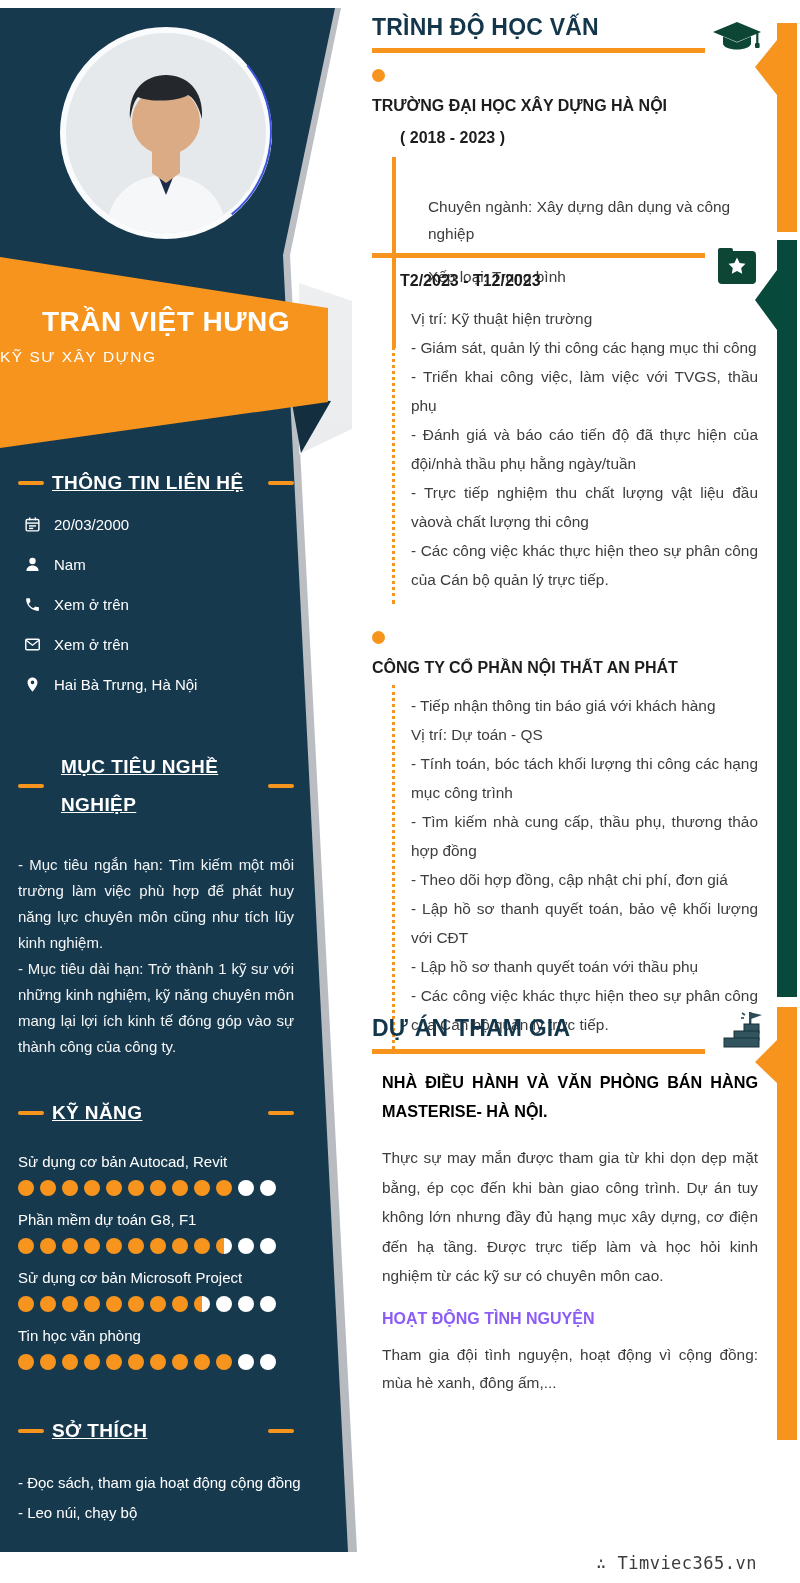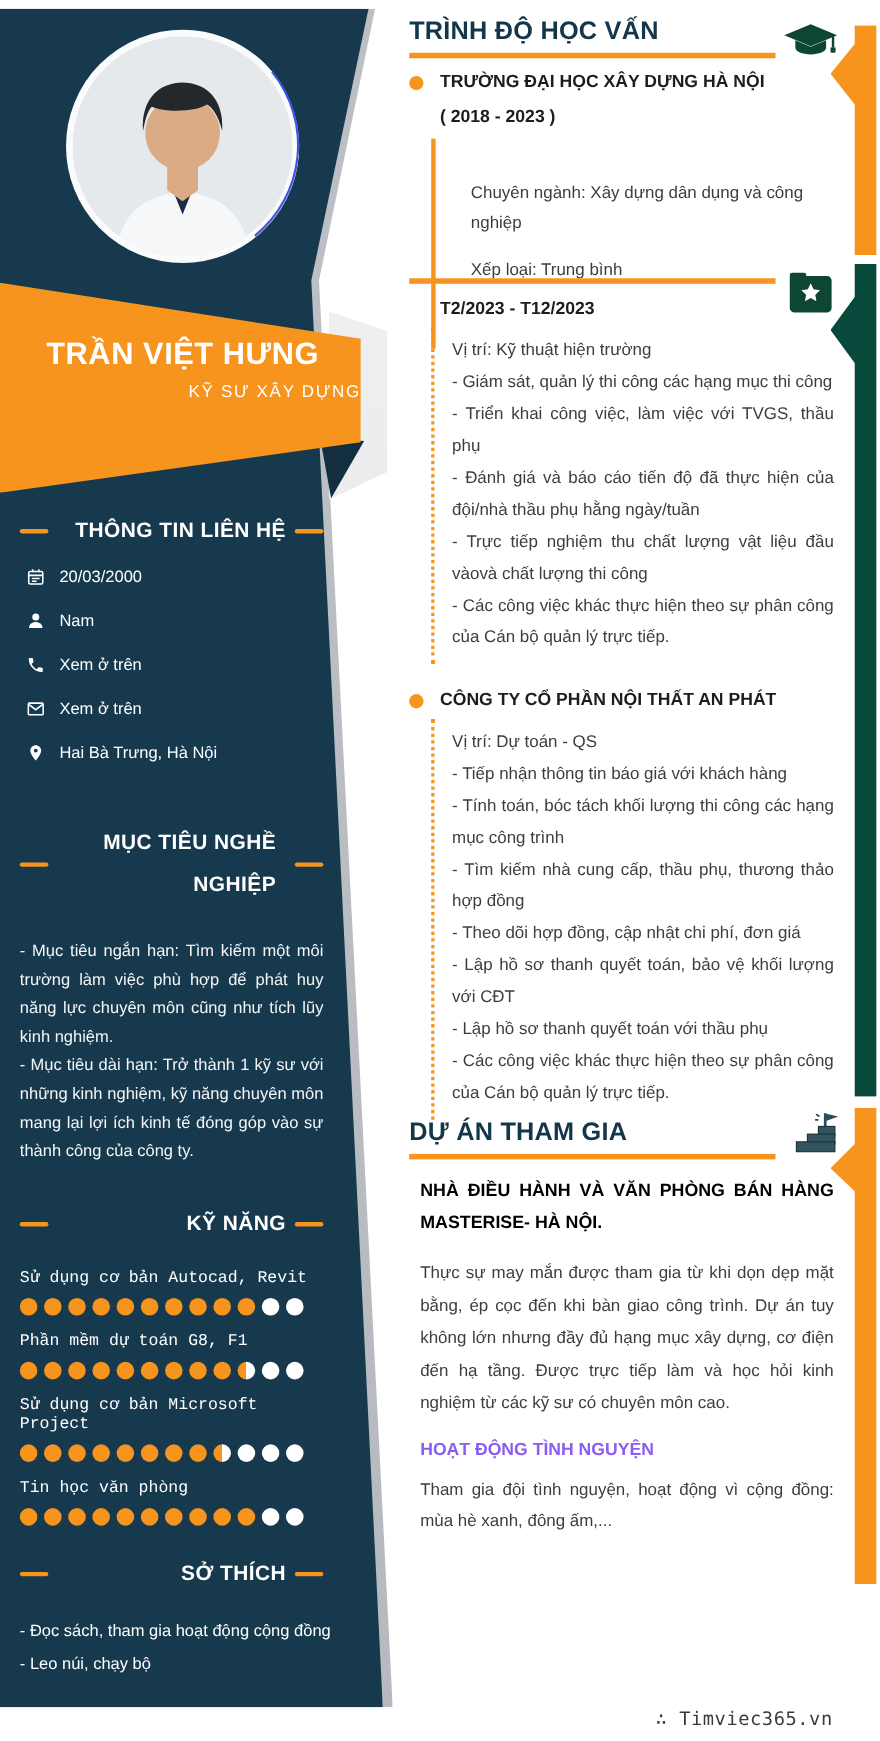--- a/index.html
+++ b/index.html
@@ -12,51 +12,51 @@
   #side-panel{clip-path:polygon(0 8px,335px 8px,283px 255px,348px 1552px,0 1552px);
       background:#17394E;}
   #banner-wedge{clip-path:polygon(299px 283px,352px 301px,352px 429px,299px 454px);
       background:linear-gradient(180deg,#f2f3f4,#d9dbde);}
   #banner-fold{clip-path:polygon(291px 398px,331px 401px,301px 453px);background:#122e3f;}
   
   #banner{position:absolute;left:0;top:250px;width:330px;height:210px;background:#F7941E;
       clip-path:polygon(0 7px,328px 58px,328px 152px,0 198px);}
   #name{position:absolute;left:0;top:56px;width:332px;text-align:center;color:#fff;
       font-size:28px;font-weight:bold;letter-spacing:.5px;}
-  #job-title{position:absolute;left:0;top:98px;width:328px;text-align:right;color:#fff;
+  #job-title{position:absolute;left:0;top:98px;width:328px;text-align:left;color:#fff;
       font-size:15.5px;letter-spacing:1.5px;}
   
   #avatar{position:absolute;left:60px;top:27px;width:212px;height:212px;border-radius:50%;
       background:#f2f4f5;border:6px solid #fafbfc;box-sizing:border-box;overflow:hidden;}
   #avatar svg{display:block;width:100%;height:100%;}
   #avatar-arc{position:absolute;left:58px;top:25px;width:214px;height:214px;border-radius:50%;
       border:2px solid transparent;border-right-color:#3d55e0;transform:rotate(6deg);box-sizing:border-box;}
   
   .side-sec{position:absolute;left:18px;width:276px;color:#fff;}
   .side-head{display:flex;align-items:center;gap:8px;}
   .side-head .dash{flex:0 0 26px;height:4px;border-radius:2px;background:#F7941E;}
-  .side-head .txt{flex:1;text-align:right;font-size:19px;font-weight:bold;letter-spacing:.4px;}
+  .side-head .txt{flex:1;text-align:left;font-size:19px;font-weight:bold;letter-spacing:.4px;text-decoration:underline;}
   .contact-row{display:flex;align-items:center;gap:13px;margin-top:15px;padding-left:6px;height:25px;}
   .contact-row svg{flex:0 0 17px;width:17px;height:17px;}
   .contact-row .ctext{font-size:15px;}
   .side-body{font-size:15px;line-height:26px;text-align:justify;color:#f4f6f7;}
   .side-body p{margin:0;}
   .skill-label{font-size:15px;margin-top:15px;}
   .skill-dots{margin-top:10px;display:flex;gap:6px;}
   .dot{width:16px;height:16px;border-radius:50%;display:inline-block;}
   .dot.full{background:#F7941E;}
   .dot.empty{background:#ffffff;}
   .dot.half{background:linear-gradient(90deg,#F7941E 50%,#ffffff 50%);}
   .hobby{font-size:15px;line-height:30px;white-space:nowrap;}
   
   .main-sec{position:absolute;left:372px;width:386px;color:#3d3d3d;}
   .main-sec h2{margin:0;font-size:23px;font-weight:bold;color:#14364a;letter-spacing:.2px;}
   .h-underline{width:333px;height:5px;background:#F7941E;margin-top:7px;}
   .sec-icon{position:absolute;top:6px;left:340px;}
-  .bullet-row{display:flex;gap:15px;margin-top:13px;align-items:flex-start;}
+  .bullet-row{display:flex;gap:15px;margin-top:13px;align-items:flex-start;flex-direction:column;}
   .bullet{flex:0 0 13px;width:13px;height:13px;border-radius:50%;background:#F7941E;margin-top:3px;}
   .company{font-size:16px;font-weight:bold;color:#1d1d1d;}
   .period{font-size:16px;font-weight:bold;color:#1d1d1d;margin:14px 0 0 28px;}
   .rail-solid{margin:10px 0 0 20px;border-left:4px solid #F7941E;padding:20px 0 42px 16px;}
   .rail-solid p{margin:16px;font-size:15.4px;line-height:27px;}
   .rail-dotted{margin:8px 0 0 20px;border-left:3px dotted #F7941E;padding:6px 0 10px 16px;}
   .rail-dotted p{margin:0;font-size:15.4px;line-height:29px;text-align:justify;}
   .job2{margin-top:24px;}
   .proj-title{margin:14px 0 0 10px;font-size:16.2px;font-weight:bold;color:#000000;
       line-height:29px;text-align:justify;}
@@ -160,21 +160,21 @@
       <p>- Mục tiêu dài hạn: Trở thành 1 kỹ sư với những kinh nghiệm, kỹ năng chuyên môn mang lại lợi ích kinh tế đóng góp vào sự thành công của công ty.</p>
     </div>
   </div>
 
   <div class="side-sec" style="top:1102px;">
     <div class="side-head">
       <span class="dash"></span>
       <span class="txt">KỸ NĂNG</span>
       <span class="dash"></span>
     </div>
-    <div style="margin-top:29px;font-family:Liberation Mono, monospace;">
+    <div style="margin-top:29px;">
       <div class="skill-label">Sử dụng cơ bản Autocad, Revit</div>
       <div class="skill-dots">
           <span class="dot full"></span>
           <span class="dot full"></span>
           <span class="dot full"></span>
           <span class="dot full"></span>
           <span class="dot full"></span>
           <span class="dot full"></span>
           <span class="dot full"></span>
           <span class="dot full"></span>
@@ -287,22 +287,22 @@
         <p>- Các công việc khác thực hiện theo sự phân công của Cán bộ quản lý trực tiếp.</p>
       </div>
     </div>
 
     <div class="job2">
       <div class="bullet-row">
         <span class="bullet"></span>
         <span class="company">CÔNG TY CỔ PHẦN NỘI THẤT AN PHÁT</span>
       </div>
       <div class="rail-dotted">
+        <p>- Tiếp nhận thông tin báo giá với khách hàng</p>
         <p>Vị trí: Dự toán - QS</p>
-        <p>- Tiếp nhận thông tin báo giá với khách hàng</p>
         <p>- Tính toán, bóc tách khối lượng thi công các hạng mục công trình</p>
         <p>- Tìm kiếm nhà cung cấp, thầu phụ, thương thảo hợp đồng</p>
         <p>- Theo dõi hợp đồng, cập nhật chi phí, đơn giá</p>
         <p>- Lập hồ sơ thanh quyết toán, bảo vệ khối lượng với CĐT</p>
         <p>- Lập hồ sơ thanh quyết toán với thầu phụ</p>
         <p>- Các công việc khác thực hiện theo sự phân công của Cán bộ quản lý trực tiếp.</p>
       </div>
     </div>
   </div>
 

